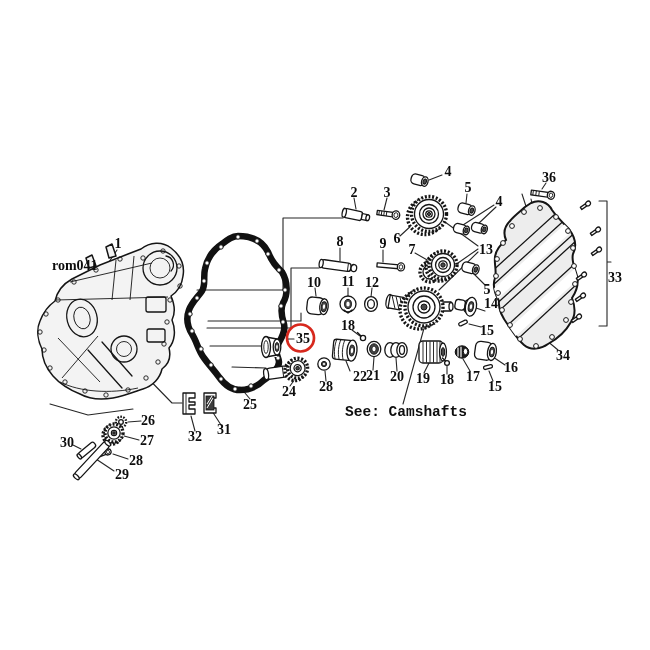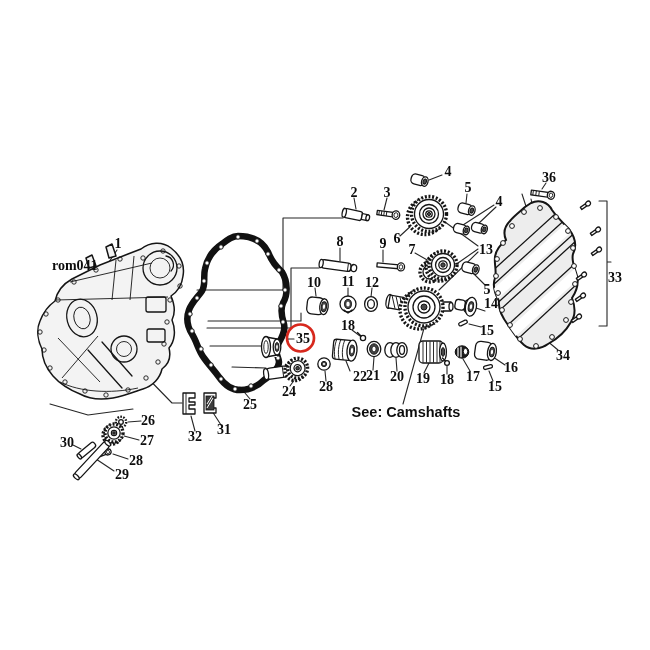--- a/index.html
+++ b/index.html
@@ -4,21 +4,21 @@
 <style>
   html,body{width:650px;height:650px;margin:0;background:#fff;}
   #canvas{position:relative;width:650px;height:650px;background:#fff;overflow:hidden;
           font-family:"Liberation Serif",serif;}
   #art{position:absolute;left:0;top:0;}
   .part-label{position:absolute;transform:translate(-50%,-50%);font-family:"Liberation Serif",serif;
               font-weight:bold;font-size:14px;color:#0d0d0d;line-height:1;white-space:nowrap;}
   #code-label{position:absolute;left:52px;top:258px;font-family:"Liberation Serif",serif;
               font-weight:bold;font-size:14px;color:#0d0d0d;}
   #note-label{position:absolute;left:406px;top:412px;transform:translate(-50%,-50%);
-              font-family:Liberation Sans, sans-serif;font-weight:bold;font-size:14.5px;color:#0d0d0d;white-space:nowrap;}
+              font-family:Liberation Mono, monospace;font-weight:bold;font-size:14.5px;color:#0d0d0d;white-space:nowrap;}
   
   .s{stroke:#151515;stroke-width:1.3;fill:none;stroke-linecap:round;stroke-linejoin:round;}
   .sw{stroke:#151515;stroke-width:1.3;fill:#fff;stroke-linejoin:round;}
   .sg{stroke:#151515;stroke-width:1.5;fill:#f3f3f3;stroke-linejoin:round;}
   .teeth{fill:#fff;stroke:#151515;stroke-width:3.4;stroke-dasharray:2 1.7;}
   .ld{stroke:#262626;stroke-width:1.1;fill:none;stroke-linecap:round;stroke-linejoin:round;}
   .thin{stroke:#151515;stroke-width:.9;fill:none;}
   .holeD{fill:#4a4a4a;stroke:#151515;stroke-width:1;}
 </style>
 </head>

